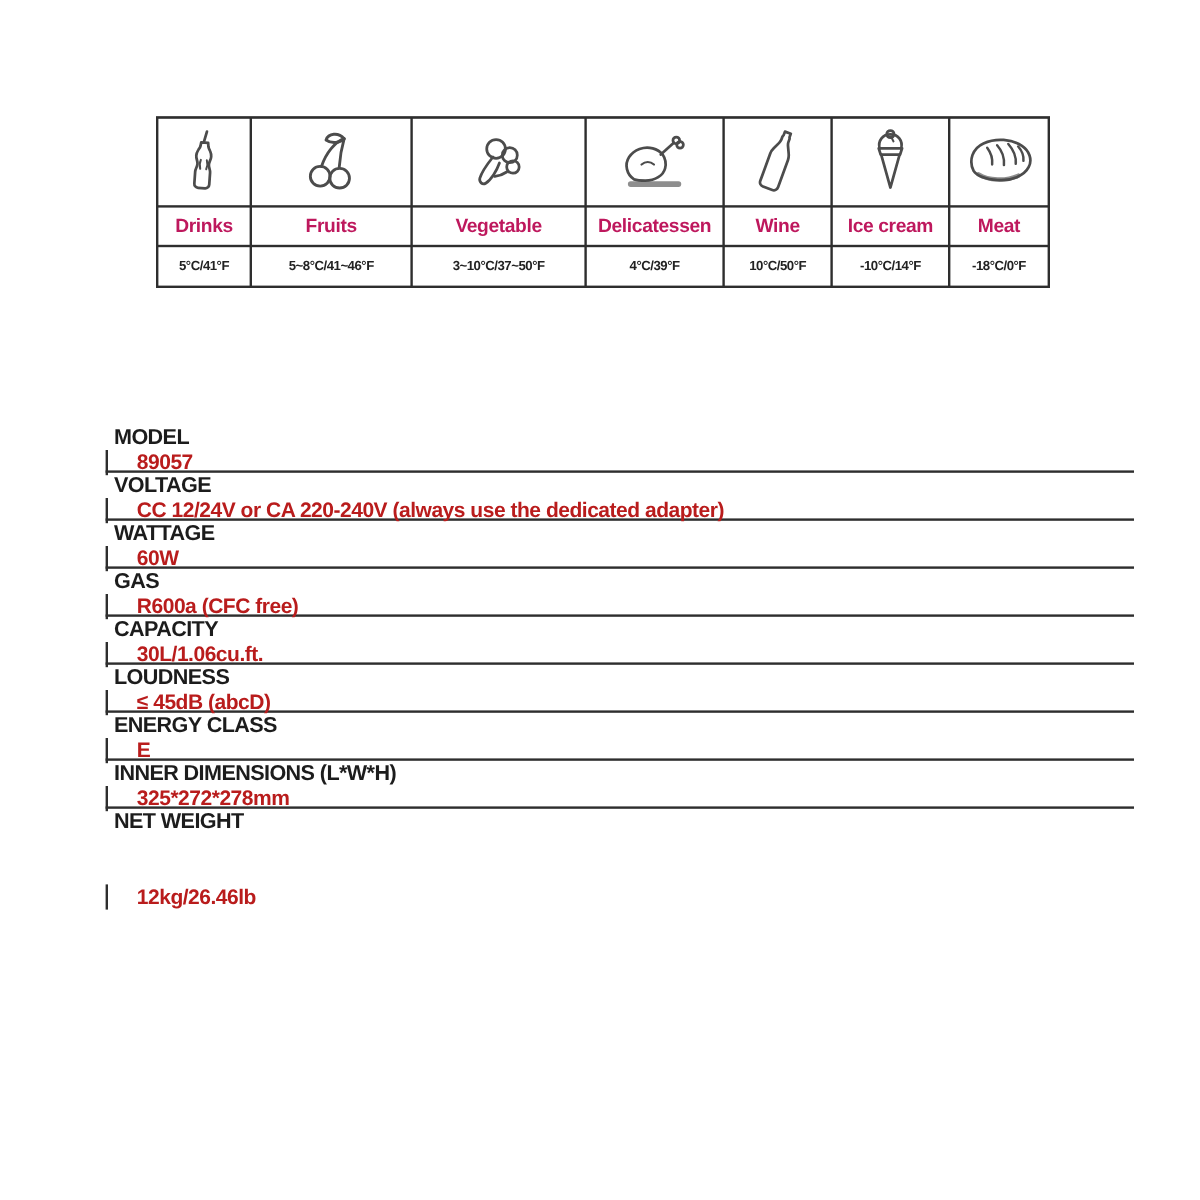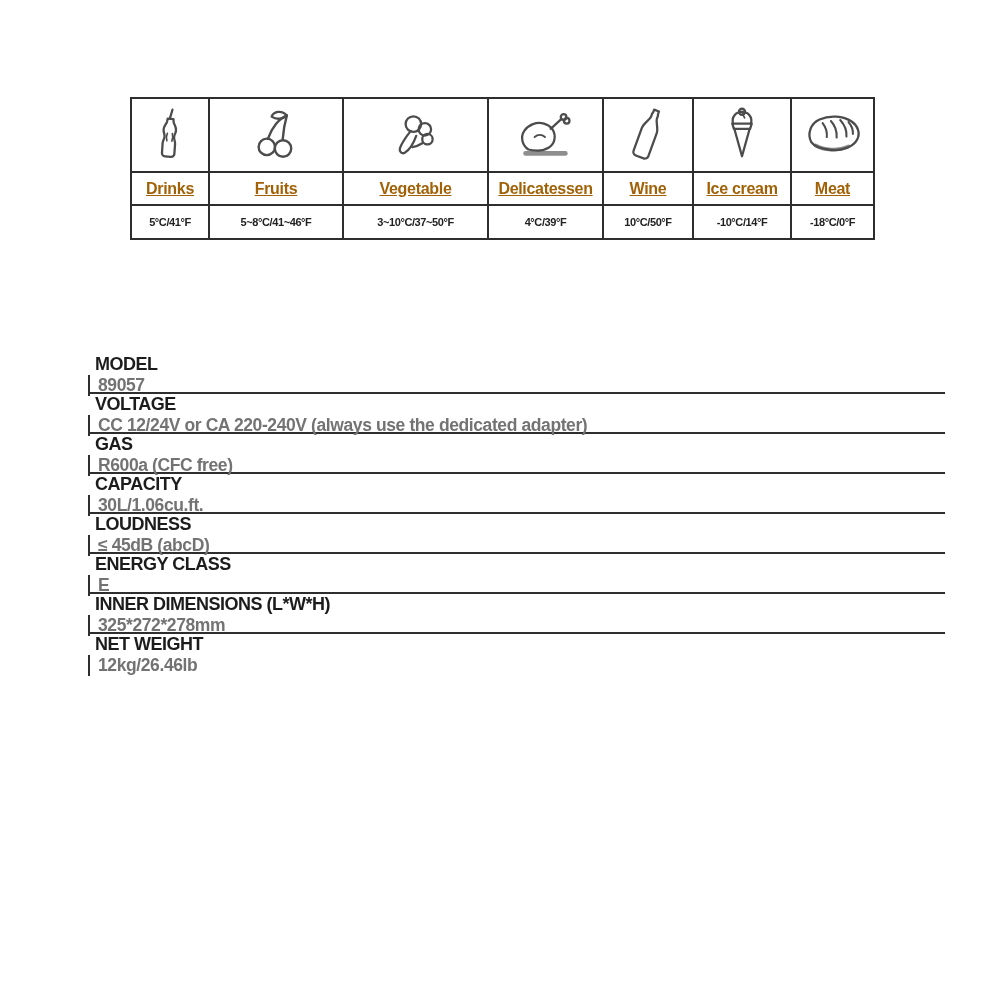--- a/index.html
+++ b/index.html
@@ -33,22 +33,21 @@
     background: #ffffff;
     display: flex;
     align-items: center;
     justify-content: center;
     overflow: hidden;
   }
   .label-cell {
     font-size: 16px;
     font-weight: 700;
     letter-spacing: -0.3px;
-    color: #a16207;
-    text-decoration: underline;
+    color: #be185d;
   }
   .temp-cell {
     font-size: 11px;
     font-weight: 700;
     letter-spacing: -0.4px;
     color: #222222;
     white-space: nowrap;
   }
   .icon-cell svg {
     display: block;
@@ -71,44 +70,45 @@
   .spec-row {
     display: flex;
     height: 40px;
     box-sizing: border-box;
     border-bottom: 2px solid #2e2e2e;
     align-items: stretch;
     flex-direction: column;
   }
   .spec-row:last-child {
     border-bottom: none;
+    gap: 42px;
   }
   .spec-label {
     width: 325px;
     box-sizing: border-box;
     padding-left: 7px;
     display: flex;
     align-items: center;
     font-size: 18px;
     font-weight: 700;
     letter-spacing: -0.5px;
     color: #1c1c1c;
     white-space: nowrap;
   }
   .spec-value {
     flex: 1;
     box-sizing: border-box;
     border-left: 2px solid #2e2e2e;
-    padding-left: 8px;
+    padding-left: 24px;
     display: flex;
     align-items: center;
     font-size: 17.5px;
     font-weight: 700;
     letter-spacing: -0.4px;
-    color: #737373;
+    color: #b91c1c;
     white-space: nowrap;
   }
 </style>
 </head>
 <body>
 
 <div class="canvas">
 
   <div class="storage-grid">
 
@@ -207,20 +207,24 @@
   <div class="spec">
     <div class="spec-row">
       <div class="spec-label">MODEL</div>
       <div class="spec-value">89057</div>
     </div>
     <div class="spec-row">
       <div class="spec-label">VOLTAGE</div>
       <div class="spec-value">CC 12/24V or CA 220-240V (always use the dedicated adapter)</div>
     </div>
     <div class="spec-row">
+      <div class="spec-label">WATTAGE</div>
+      <div class="spec-value">60W</div>
+    </div>
+    <div class="spec-row">
       <div class="spec-label">GAS</div>
       <div class="spec-value">R600a (CFC free)</div>
     </div>
     <div class="spec-row">
       <div class="spec-label">CAPACITY</div>
       <div class="spec-value">30L/1.06cu.ft.</div>
     </div>
     <div class="spec-row">
       <div class="spec-label">LOUDNESS</div>
       <div class="spec-value">≤ 45dB (abcD)</div>

